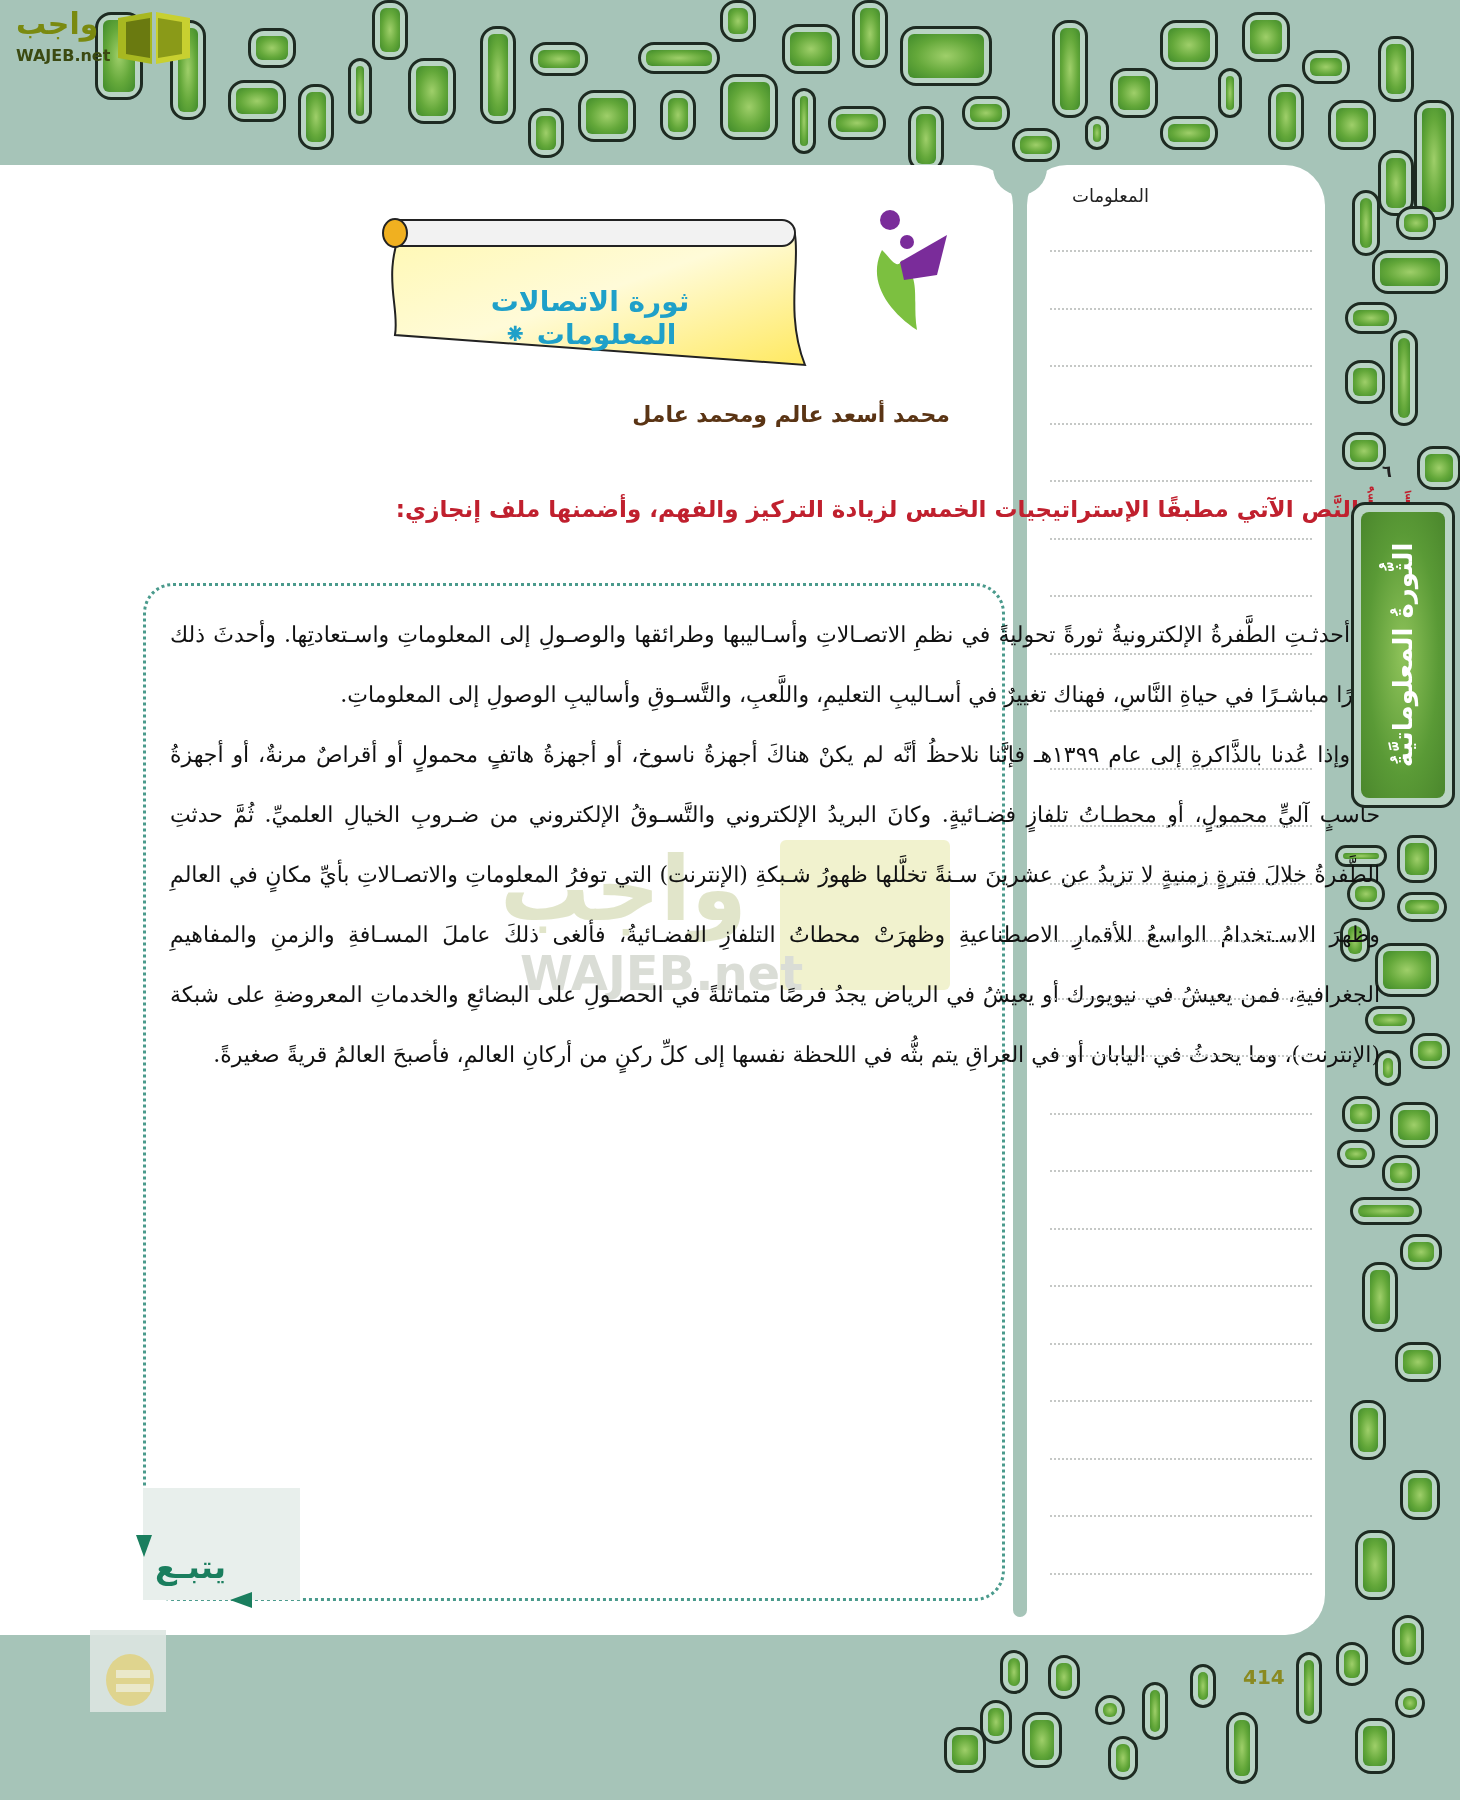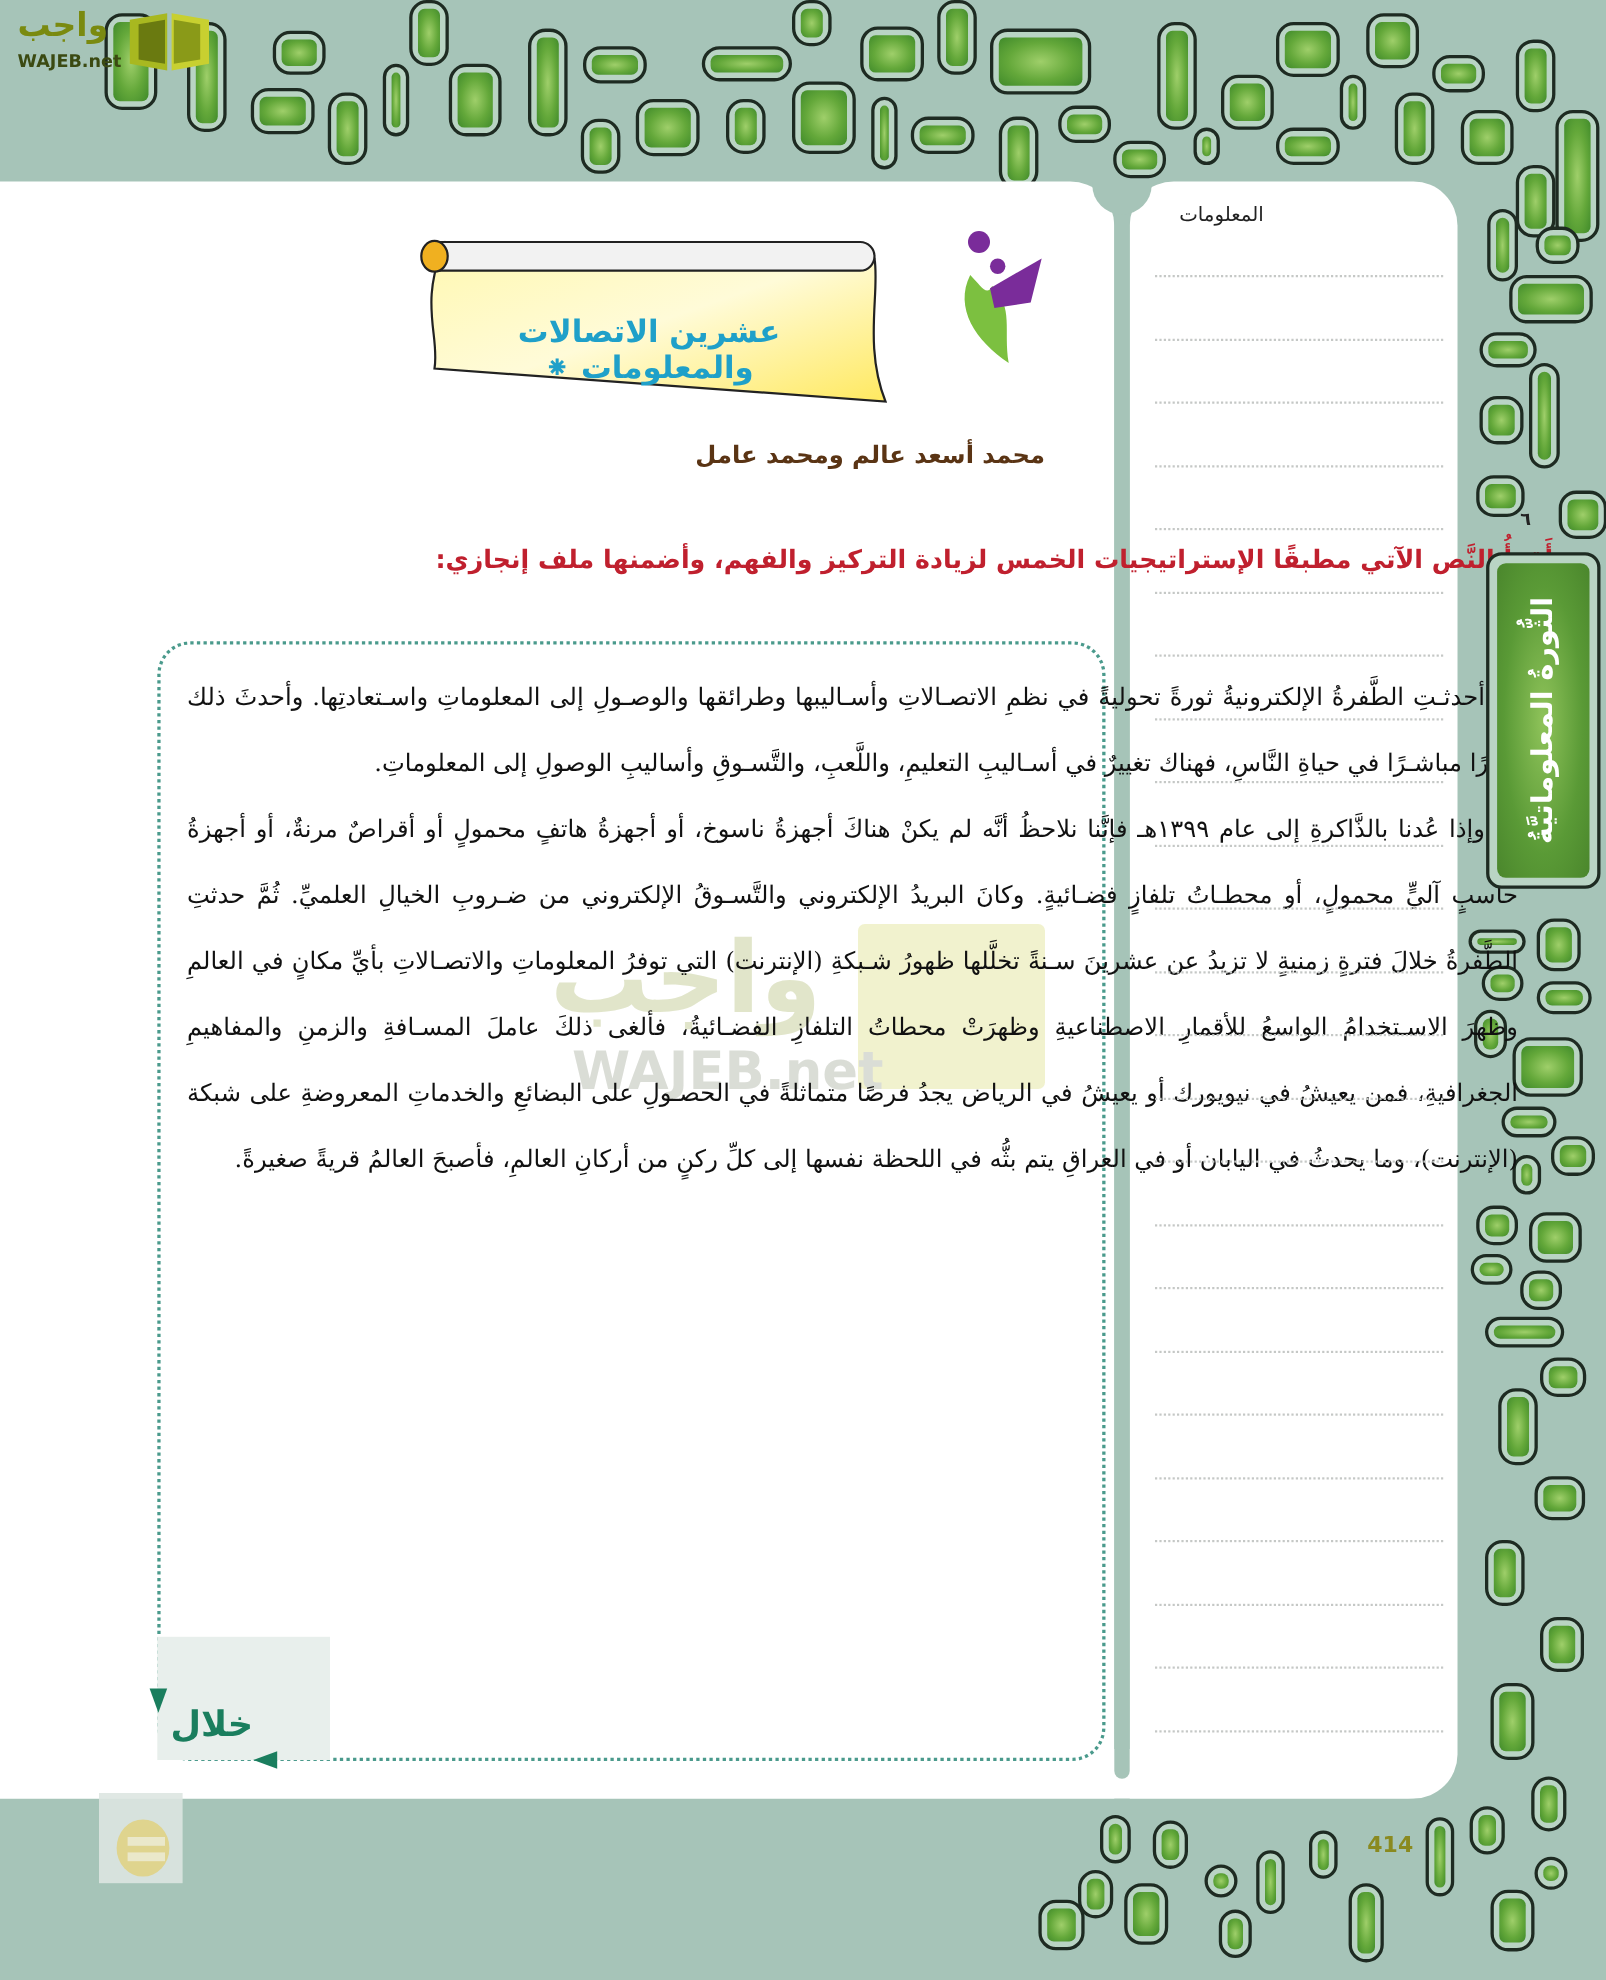--- a/index.html
+++ b/index.html
@@ -146,42 +146,42 @@
     <linearGradient id="scrollG" x1="0" y1="0" x2="1" y2="1">
       <stop offset="0" stop-color="#fff8b0"></stop>
         <stop offset="0.5" stop-color="#fffbd8"></stop>
         <stop offset="1" stop-color="#ffe960"></stop>
     </linearGradient>
   </defs>
   <path d="M50 15 L440 30 C445 60 430 110 450 160 L40 130 C45 100 25 70 50 15 Z" fill="url(#scrollG)" stroke="#222" stroke-width="2"></path>
   <rect x="30" y="15" width="410" height="26" rx="13" fill="#f2f2f2" stroke="#222" stroke-width="2"></rect>
   <ellipse cx="40" cy="28" rx="12" ry="14" fill="#f0b020" stroke="#222" stroke-width="2"></ellipse>
 </svg>
-<div class="banner-text" style="left:425px;top:285px;">عشرين الاتصالات والمعلومات ⁕</div>
+<div class="banner-text" style="left:425px;top:285px;">ثورة الاتصالات المعلومات ⁕</div>
 
 <svg class="flower" viewBox="0 0 90 140">
   <path d="M20 50 C5 80 25 110 55 130 C50 100 60 80 40 60 C35 70 30 60 20 50Z" fill="#7cc040"></path>
   <path d="M38 62 L85 35 L75 75 L42 80Z" fill="#7a2c9a"></path>
   <circle cx="28" cy="20" r="10" fill="#7a2c9a"></circle>
   <circle cx="45" cy="42" r="7" fill="#7a2c9a"></circle>
 </svg>
 
 <div class="author">محمد أسعد عالم ومحمد عامل</div>
 <div class="instruction">أَقرأُ النَّص الآتي مطبقًا الإستراتيجيات الخمس لزيادة التركيز والفهم، وأضمنها ملف إنجازي:</div>
 
 <div class="frame"></div>
 <div class="body-text">
   <p>أحدثـتِ الطَّفرةُ الإلكترونيةُ ثورةً تحوليةً في نظمِ الاتصـالاتِ وأسـاليبها وطرائقها والوصـولِ إلى المعلوماتِ واسـتعادتِها. وأحدثَ ذلك تأثيرًا مباشـرًا في حياةِ النَّاسِ، فهناك تغييرٌ في أسـاليبِ التعليمِ، واللَّعبِ، والتَّسـوقِ وأساليبِ الوصولِ إلى المعلوماتِ.</p>
   <p>وإذا عُدنا بالذَّاكرةِ إلى عام ١٣٩٩هـ فإنَّنا نلاحظُ أنَّه لم يكنْ هناكَ أجهزةُ ناسوخ، أو أجهزةُ هاتفٍ محمولٍ أو أقراصٌ مرنةٌ، أو أجهزةُ حاسبٍ آليٍّ محمولٍ، أو محطـاتُ تلفازٍ فضـائيةٍ. وكانَ البريدُ الإلكتروني والتَّسـوقُ الإلكتروني من ضـروبِ الخيالِ العلميِّ. ثُمَّ حدثتِ الطَّفرةُ خلالَ فترةٍ زمنيةٍ لا تزيدُ عن عشرينَ سـنةً تخلَّلها ظهورُ شـبكةِ (الإنترنت) التي توفرُ المعلوماتِ والاتصـالاتِ بأيِّ مكانٍ في العالمِ وظهرَ الاسـتخدامُ الواسعُ للأقمارِ الاصطناعيةِ وظهرَتْ محطاتُ التلفازِ الفضـائيةُ، فألغى ذلكَ عاملَ المسـافةِ والزمنِ والمفاهيمِ الجغرافيةِ، فمن يعيشُ في نيويورك أو يعيشُ في الرياض يجدُ فرصًا متماثلةً في الحصـولِ على البضائعِ والخدماتِ المعروضةِ على شبكة (الإنترنت)، وما يحدثُ في اليابان أو في العراقِ يتم بثُّه في اللحظة نفسها إلى كلِّ ركنٍ من أركانِ العالمِ، فأصبحَ العالمُ قريةً صغيرةً.</p>
 </div>
 
 <div class="continue-box"></div>
 <div class="arrow-down"></div>
 <div class="arrow-left"></div>
-<div class="continue-text">خلال</div>
+<div class="continue-text">يتبـع</div>
 
 <div class="notes-title">المعلومات</div>
 <div id="note-lines">
     <div class="note-line" style="top: 250px;"></div>
     <div class="note-line" style="top: 307.5px;"></div>
     <div class="note-line" style="top: 365px;"></div>
     <div class="note-line" style="top: 422.5px;"></div>
     <div class="note-line" style="top: 480px;"></div>
     <div class="note-line" style="top: 537.5px;"></div>
     <div class="note-line" style="top: 595px;"></div>

